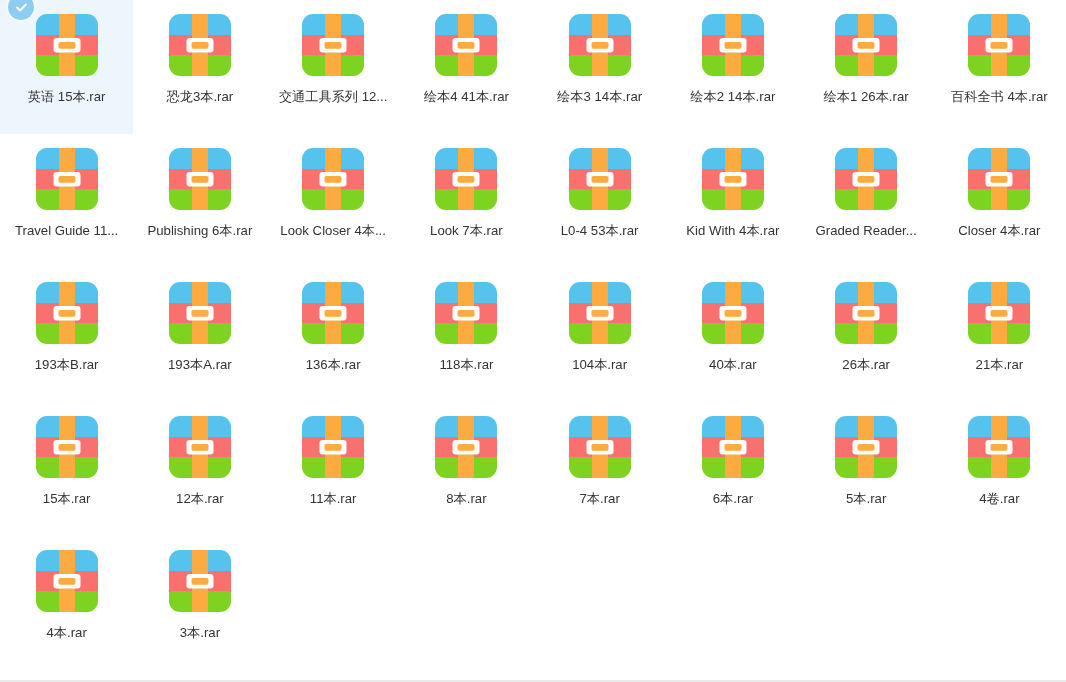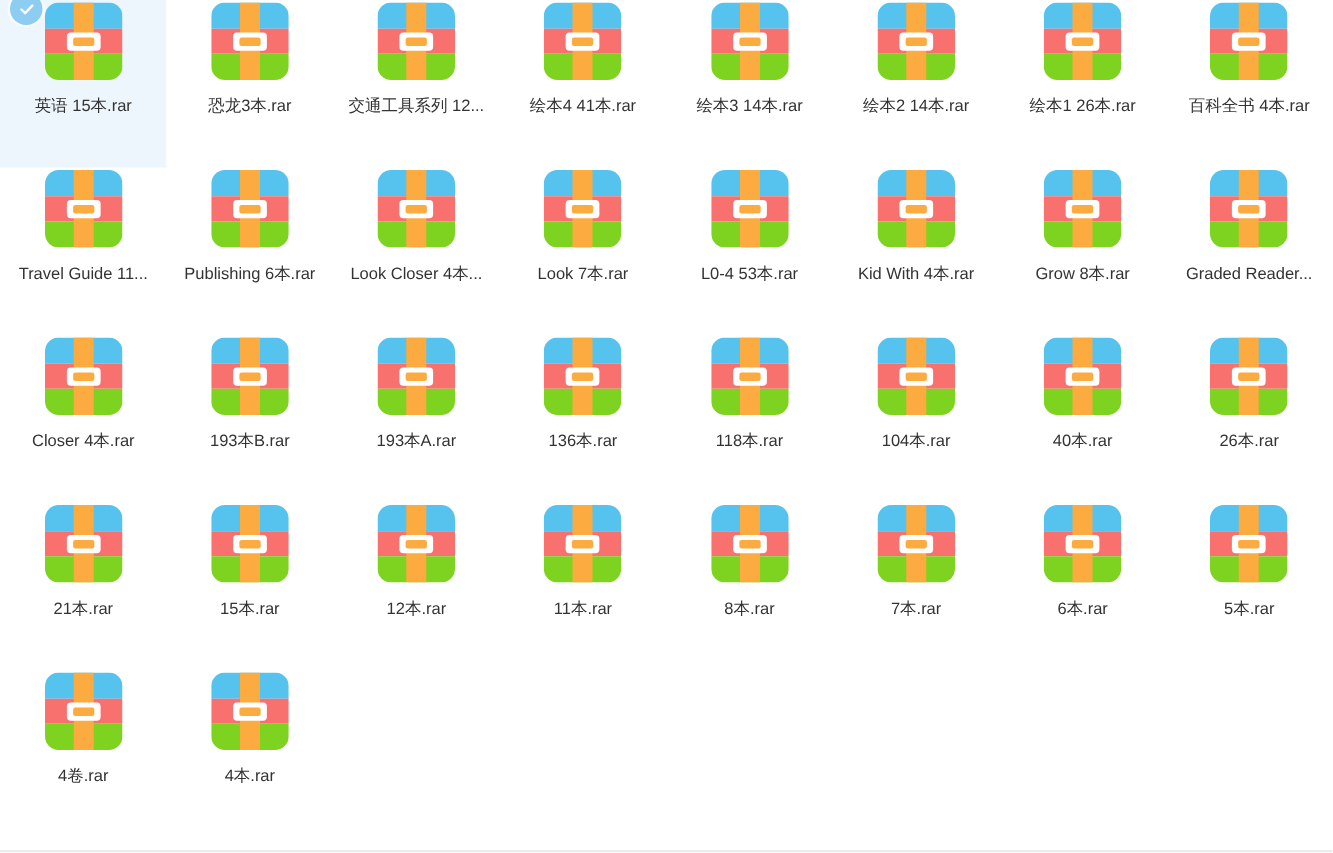--- a/index.html
+++ b/index.html
@@ -33,21 +33,21 @@
     margin: 0;
   }
 
   .file-tile {
     position: relative;
     display: flex;
     flex-direction: column;
     align-items: center;
     justify-content: flex-start;
     box-sizing: border-box;
-    padding-top: 2px;
+    padding-top: 14px;
     cursor: default;
     user-select: none;
   }
 
   .file-tile.selected {
     background: #eef6fd;
   }
 
   .icon-wrap {
     position: relative;
@@ -401,40 +401,20 @@
     <g clip-path="url(#clip-box)">
       <rect x="0" y="0" width="62" height="21" fill="#55c3ee"></rect>
       <rect x="0" y="21" width="62" height="20" fill="#f9716f"></rect>
       <rect x="0" y="41" width="62" height="21" fill="#7ed321"></rect>
       <rect x="23" y="0" width="16" height="62" fill="#fbab3f"></rect>
       <rect x="17.5" y="24" width="27" height="14.5" rx="3.2" ry="3.2" fill="#ffffff"></rect>
       <rect x="22.5" y="28" width="17" height="6.8" rx="1.8" ry="1.8" fill="#fbab3f"></rect>
     </g>
   </svg>
         </div>
-        <div class="file-label">Grow 8本.rar</div>
-      </div>
-      <div class="file-tile">
-        <div class="icon-wrap">
-  <svg class="rar-icon" viewBox="0 0 62 62" xmlns="http://www.w3.org/2000/svg">
-    <defs>
-      <clipPath id="clip-box">
-        <rect x="0" y="0" width="62" height="62" rx="11" ry="11"></rect>
-      </clipPath>
-    </defs>
-    <g clip-path="url(#clip-box)">
-      <rect x="0" y="0" width="62" height="21" fill="#55c3ee"></rect>
-      <rect x="0" y="21" width="62" height="20" fill="#f9716f"></rect>
-      <rect x="0" y="41" width="62" height="21" fill="#7ed321"></rect>
-      <rect x="23" y="0" width="16" height="62" fill="#fbab3f"></rect>
-      <rect x="17.5" y="24" width="27" height="14.5" rx="3.2" ry="3.2" fill="#ffffff"></rect>
-      <rect x="22.5" y="28" width="17" height="6.8" rx="1.8" ry="1.8" fill="#fbab3f"></rect>
-    </g>
-  </svg>
-        </div>
         <div class="file-label">Graded Reader...</div>
       </div>
       <div class="file-tile">
         <div class="icon-wrap">
   <svg class="rar-icon" viewBox="0 0 62 62" xmlns="http://www.w3.org/2000/svg">
     <defs>
       <clipPath id="clip-box">
         <rect x="0" y="0" width="62" height="62" rx="11" ry="11"></rect>
       </clipPath>
     </defs>
@@ -782,16 +762,36 @@
       <rect x="0" y="0" width="62" height="21" fill="#55c3ee"></rect>
       <rect x="0" y="21" width="62" height="20" fill="#f9716f"></rect>
       <rect x="0" y="41" width="62" height="21" fill="#7ed321"></rect>
       <rect x="23" y="0" width="16" height="62" fill="#fbab3f"></rect>
       <rect x="17.5" y="24" width="27" height="14.5" rx="3.2" ry="3.2" fill="#ffffff"></rect>
       <rect x="22.5" y="28" width="17" height="6.8" rx="1.8" ry="1.8" fill="#fbab3f"></rect>
     </g>
   </svg>
         </div>
         <div class="file-label">4本.rar</div>
+      </div>
+      <div class="file-tile">
+        <div class="icon-wrap">
+  <svg class="rar-icon" viewBox="0 0 62 62" xmlns="http://www.w3.org/2000/svg">
+    <defs>
+      <clipPath id="clip-box">
+        <rect x="0" y="0" width="62" height="62" rx="11" ry="11"></rect>
+      </clipPath>
+    </defs>
+    <g clip-path="url(#clip-box)">
+      <rect x="0" y="0" width="62" height="21" fill="#55c3ee"></rect>
+      <rect x="0" y="21" width="62" height="20" fill="#f9716f"></rect>
+      <rect x="0" y="41" width="62" height="21" fill="#7ed321"></rect>
+      <rect x="23" y="0" width="16" height="62" fill="#fbab3f"></rect>
+      <rect x="17.5" y="24" width="27" height="14.5" rx="3.2" ry="3.2" fill="#ffffff"></rect>
+      <rect x="22.5" y="28" width="17" height="6.8" rx="1.8" ry="1.8" fill="#fbab3f"></rect>
+    </g>
+  </svg>
+        </div>
+        <div class="file-label">3本.rar</div>
       </div>
     </div>
   <div class="bottom-rule"></div>
 </div>
 
 </body></html>

